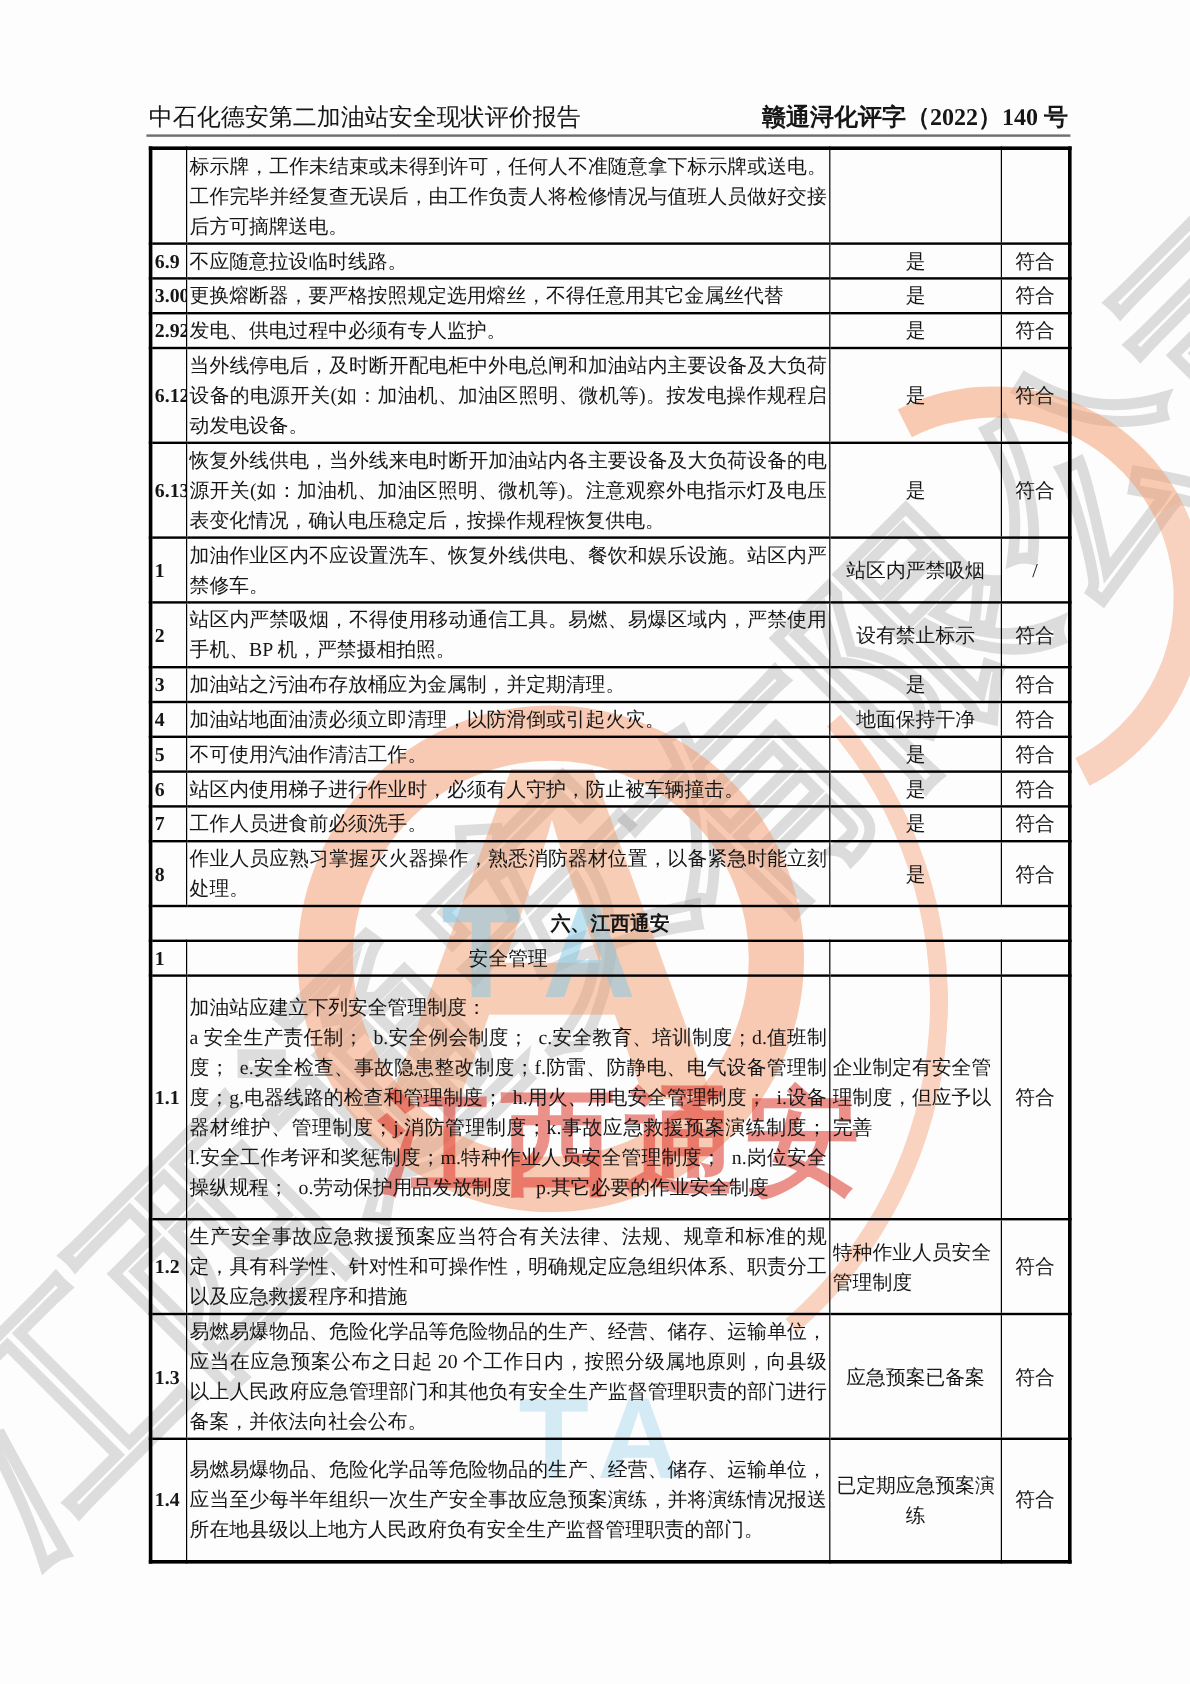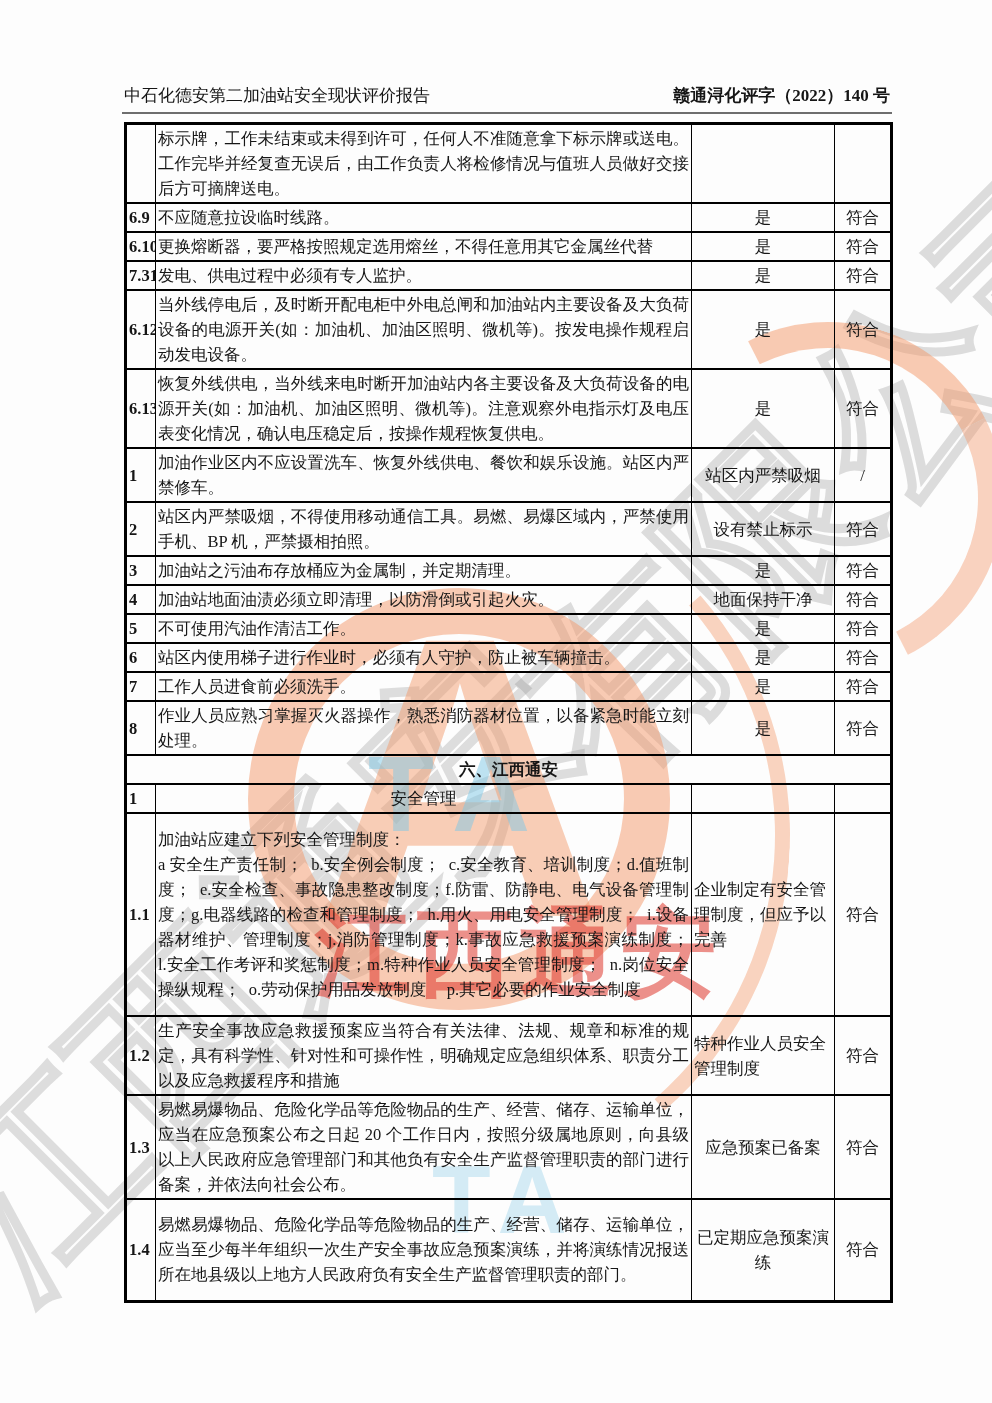--- a/index.html
+++ b/index.html
@@ -50,21 +50,21 @@
   .wm-blue2{
     position:absolute;left:432px;top:1152px;font-family:"Liberation Sans",sans-serif;
     font-weight:bold;font-size:96px;line-height:1;letter-spacing:14px;
     color:rgba(126,199,229,0.32);
   }
   
   .content{position:absolute;inset:0;z-index:1;}
   .hdr{
     position:absolute;left:124px;top:84px;width:766px;
     display:flex;justify-content:space-between;align-items:baseline;
-    font-size:17px;
+    font-size:20px;
   }
   .hdr .right{font-weight:bold;}
   .hdr-rule{position:absolute;left:122px;top:112px;width:770px;height:2px;background:#6e6e6e;}
   table.eval{
     position:absolute;left:124px;top:122px;width:766px;
     border-collapse:collapse;table-layout:fixed;background:transparent;
     border:3px solid #000;
   }
   table.eval td{
     border-left:1px solid #000;border-right:1px solid #000;
@@ -120,27 +120,27 @@
             <td class="c-status"></td>
             <td class="c-result"></td>
           </tr>
           <tr style="height: 28px;">
             <td class="c-no">6.9</td>
             <td class="c-content">不应随意拉设临时线路。</td>
             <td class="c-status">是</td>
             <td class="c-result">符合</td>
           </tr>
           <tr style="height: 28px;">
-            <td class="c-no">6.10</td>
+            <td class="c-no">3.00</td>
             <td class="c-content">更换熔断器，要严格按照规定选用熔丝，不得任意用其它金属丝代替</td>
             <td class="c-status">是</td>
             <td class="c-result">符合</td>
           </tr>
           <tr style="height: 28px;">
-            <td class="c-no">7.31</td>
+            <td class="c-no">2.92</td>
             <td class="c-content">发电、供电过程中必须有专人监护。</td>
             <td class="c-status">是</td>
             <td class="c-result">符合</td>
           </tr>
           <tr style="height: 78px;">
             <td class="c-no">6.12</td>
             <td class="c-content">当外线停电后，及时断开配电柜中外电总闸和加油站内主要设备及大负荷设备的电源开关(如：加油机、加油区照明、微机等)。按发电操作规程启动发电设备。</td>
             <td class="c-status">是</td>
             <td class="c-result">符合</td>
           </tr>

